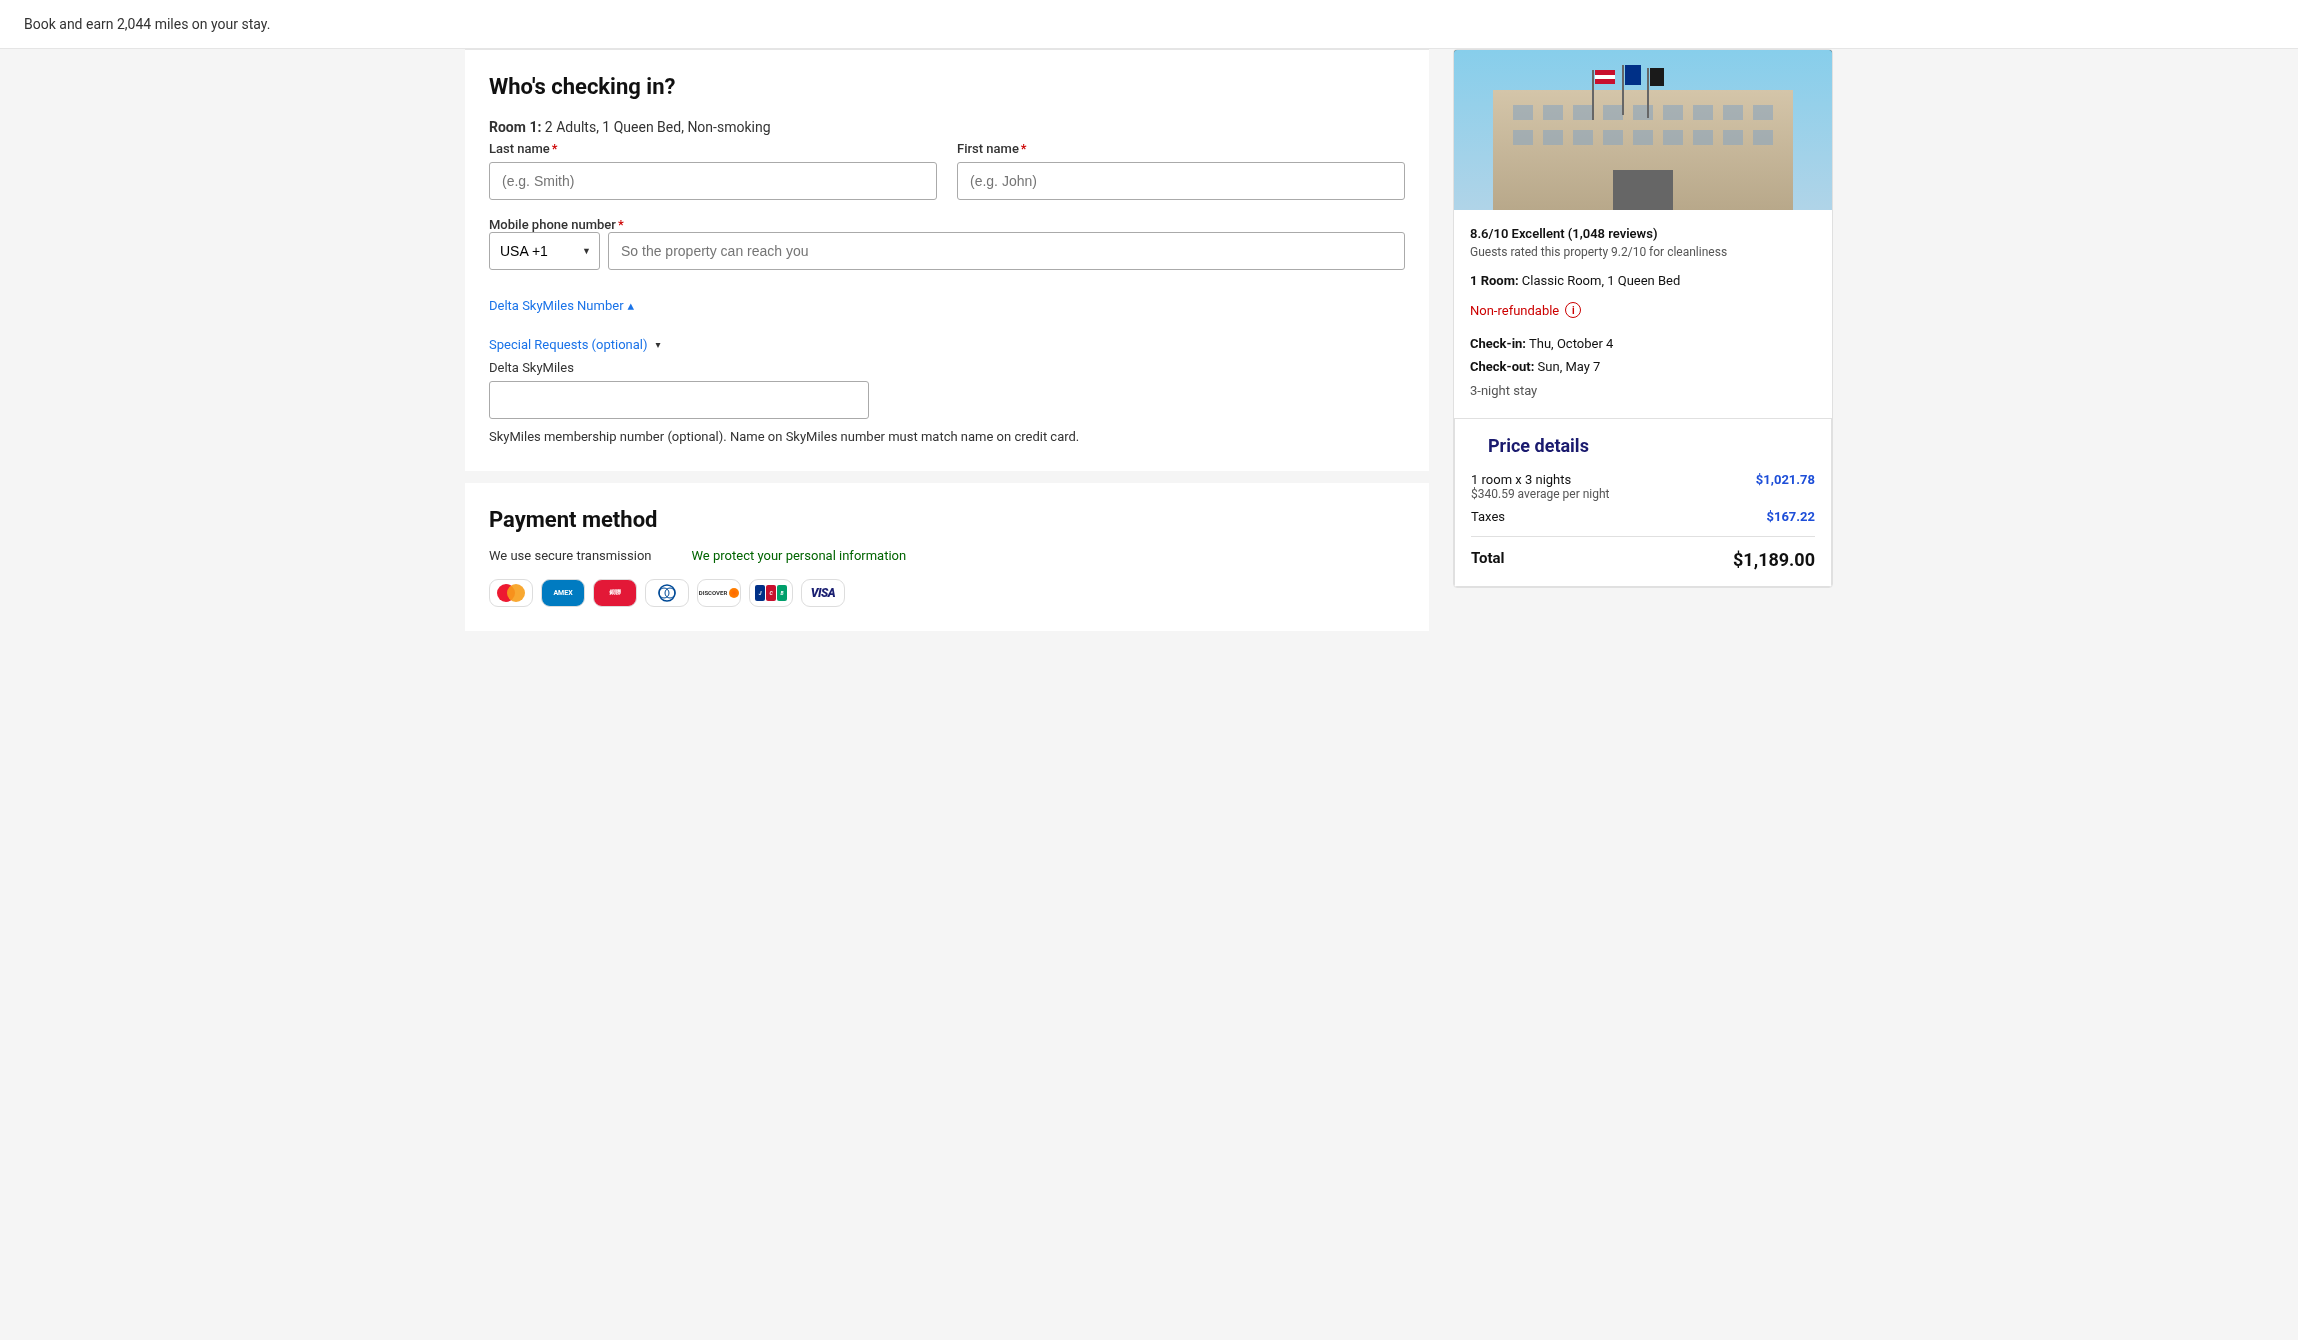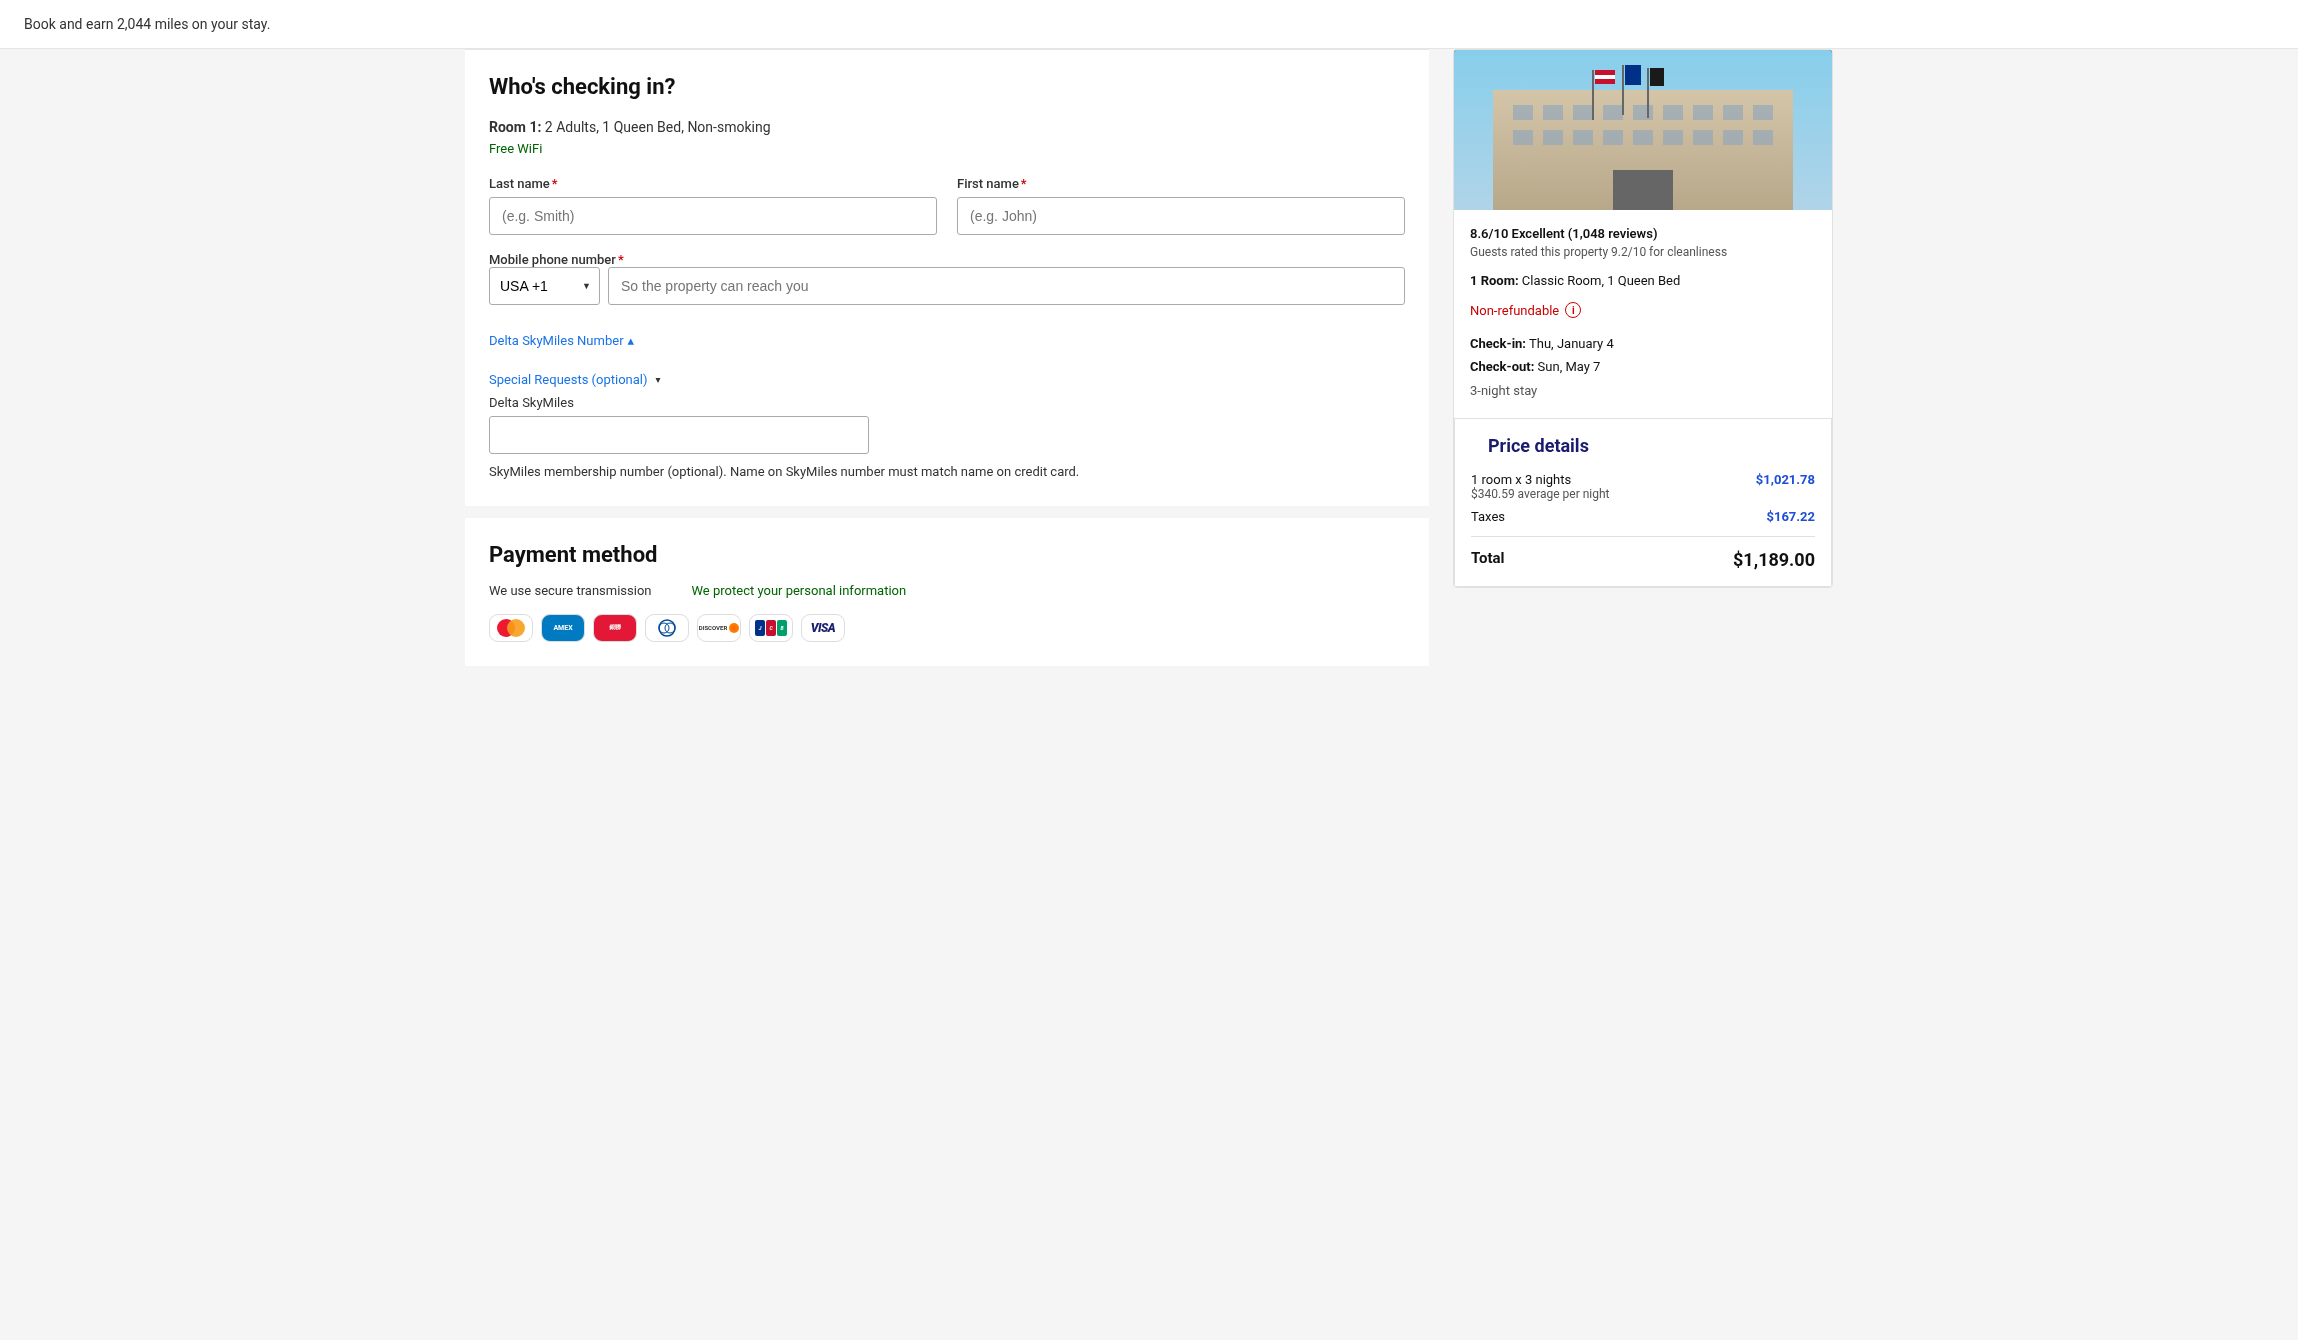--- a/index.html
+++ b/index.html
@@ -412,21 +412,20 @@
   <div class="left-col">
 
     <div class="main-section">
       <h2 class="section-title">Who's checking in?</h2>
 
       <div class="room-label">
         <strong>Room 1:</strong>
         <span>2 Adults, 1 Queen Bed, Non-smoking</span>
       </div>
 
-      <div class="free-wifi">Free WiFi</div>
 
       <div class="form-row">
         <div class="form-group">
           <label class="form-label">
             <span>Last name</span><span class="required-star">*</span>
           </label>
           <input type="text" class="form-input" placeholder="(e.g. Smith)" style="">
         </div>
         <div class="form-group">
           <label class="form-label">
@@ -589,21 +588,21 @@
         </div>
 
         <div class="non-refundable">
           <span>Non-refundable</span>
           <span class="info-circle">i</span>
         </div>
 
         <div class="checkin-info">
           <div>
             <strong>Check-in:</strong>
-            <span>Thu, January 4</span>
+            <span>Thu, October 4</span>
           </div>
           <div>
             <strong>Check-out:</strong>
             <span>Sun, May 7</span>
           </div>
           <div class="night-stay">3-night stay</div>
         </div>
       </div>
 
       <hr class="hotel-divider">

